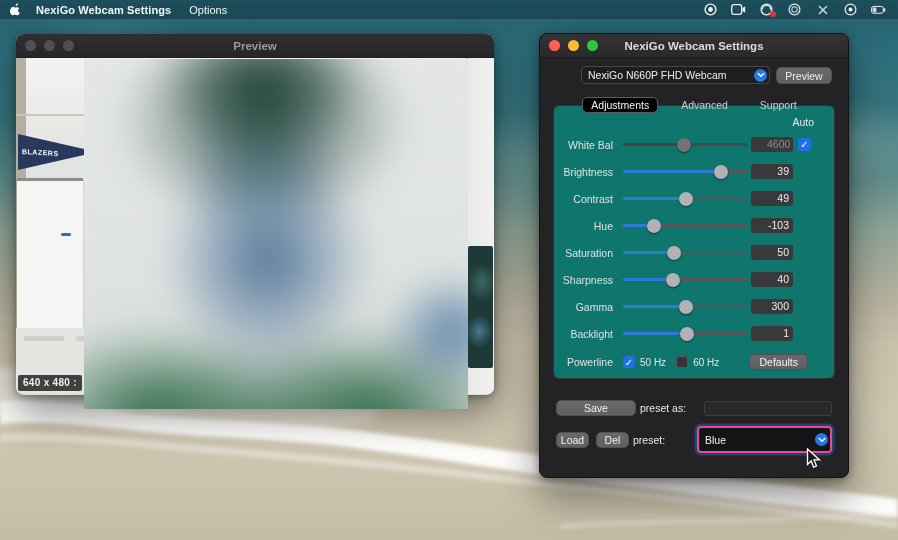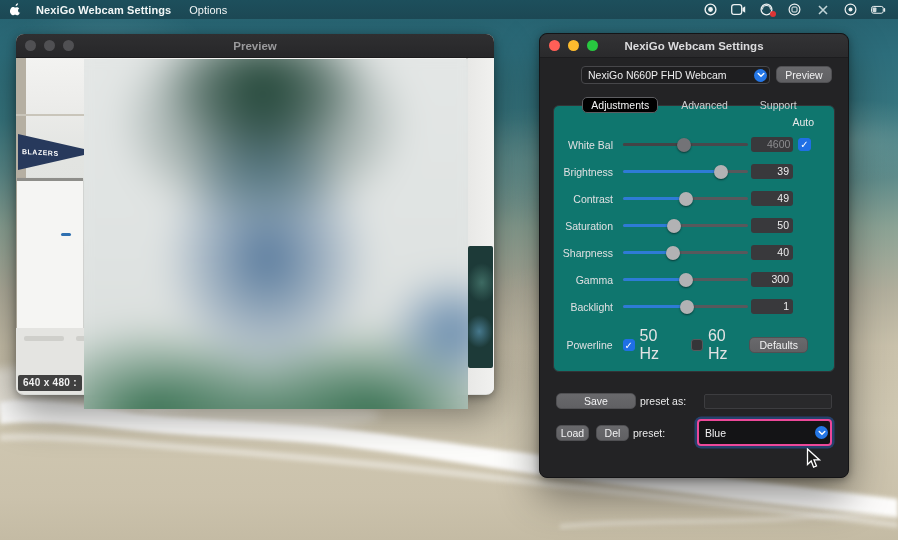--- a/index.html
+++ b/index.html
@@ -83,21 +83,21 @@
       linear-gradient(180deg,#e4e7e6 0%, #dfe3e2 55%, #d7dcd9 100%);
     filter:blur(16px); }
   .res-badge { position:absolute; left:2px; top:317px; z-index:3; background:rgba(18,18,18,.78);
     color:#f0f0f0; font-size:10px; font-weight:bold; padding:2px 5px 3px; border-radius:2px; letter-spacing:.3px; }
 
   
   .settings-win { left:539px; top:33px; width:310px; height:445px; background:#232325; border:1px solid #141416; }
   .settings-win .dot.red { background:#ff5f57; } .settings-win .dot.yellow { background:#febc2e; } .settings-win .dot.green { background:#28c840; }
   .settings-win .title-text { color:#dcdcde; }
 
-  .device-row { display:flex; align-items:flex-start; margin:8px 16px 0; gap:6px;padding-left:25px; }
+  .device-row { display:flex; align-items:flex-end; margin:8px 16px 0; gap:6px;padding-left:25px; }
   .select-box { flex:1; height:18px; background:#1e1e20; border:1px solid #47474a; border-radius:4px;
     display:flex; align-items:center; color:#ededee; font-size:10.5px; padding-left:6px; position:relative; }
   .chev-circle { width:13px; height:13px; border-radius:50%; background:#2577e6; display:flex; align-items:center; justify-content:center; position:absolute; right:2px; }
   .btn { background:linear-gradient(180deg,#69696c,#606063); border:1px solid #505053; border-radius:5px;
     color:#f2f2f3; font-size:10.5px; text-align:center; display:flex; align-items:center; justify-content:center; }
   .preview-btn { width:56px; height:17px; }
 
   .tabs { display:flex; justify-content:center; gap:14px; margin-top:13px; position:relative; z-index:2; }
   .tab { font-size:10.5px; color:#cfcfd1; padding:2px 9px; border-radius:5px; }
   .tab.active { background:#000000; color:#f4f4f5; border:1px solid #5d5d61; padding:1px 8px; }
@@ -118,21 +118,21 @@
   .valbox { width:42px; height:15px; margin-left:3px; background:#39393c; border-radius:3px;
     color:#ededee; font-size:10.5px; text-align:right; padding:1px 4px 0 16px; }
   .slider-row.disabled .valbox { color:#8d8d90; }
   .checkbox { width:13px; height:13px; border-radius:3px; background:#353538; border:1px solid #58585c;
     display:flex; align-items:center; justify-content:center; color:transparent; font-size:10px; }
   .checkbox.checked { background:#1f6fe5; border-color:#1f6fe5; color:#fff; }
   .auto-check { margin-left:5px; }
   .power-row { display:flex; align-items:center; margin-top:7px; padding:0 6px; }
   .power-row .slabel { width:53px; text-align:right; color:#e0e0e2; font-size:10.5px; }
   .power-row .checkbox { margin-left:10px; width:12px; height:12px; }
-  .power-row .cblabel { margin-left:5px; color:#e3e3e4; font-size:16px; }
+  .power-row .cblabel { margin-left:5px; color:#e3e3e4; font-size:10px; }
   .defaults-btn { margin-left:auto; margin-right:20px; height:16px; padding:0 9px; }
 
   .save-row { display:flex; align-items:center; margin:21px 16px 0; }
   .load-row { display:flex; align-items:center; margin:10px 16px 0; }
   .save-btn { width:80px; height:16px; }
   .load-btn { width:33px; height:16px; }
   .del-btn { width:33px; height:16px; margin-left:7px; }
   .preset-label { width:60px; color:#eaeaeb; font-size:10.5px; margin-left:4px; }
   .preset-as-field { flex:1; height:15px; margin-left:4px; background:#29292b; border:1px solid #3d3d40; border-radius:2px; }
   .preset-select { flex:1; height:27px; margin-left:4px; background:#141416; border:2px solid #ec4899; border-radius:4px;
@@ -301,20 +301,29 @@
     <div class="slider-row">
       <span class="slabel">Contrast</span>
       <span class="trackwrap">
           <span class="track"></span>
           <span class="fill" style="width: 50%;"></span>
           <span class="handle" style="left: 50%;"></span>
         </span>
       <span class="valbox">49</span>
     </div>
     <div class="slider-row">
+      <span class="slabel">Hue</span>
+      <span class="trackwrap">
+          <span class="track"></span>
+          <span class="fill" style="width: 25%;"></span>
+          <span class="handle" style="left: 25%;"></span>
+        </span>
+      <span class="valbox">-103</span>
+    </div>
+    <div class="slider-row">
       <span class="slabel">Saturation</span>
       <span class="trackwrap">
           <span class="track"></span>
           <span class="fill" style="width: 41%;"></span>
           <span class="handle" style="left: 41%;"></span>
         </span>
       <span class="valbox">50</span>
     </div>
     <div class="slider-row">
       <span class="slabel">Sharpness</span>

